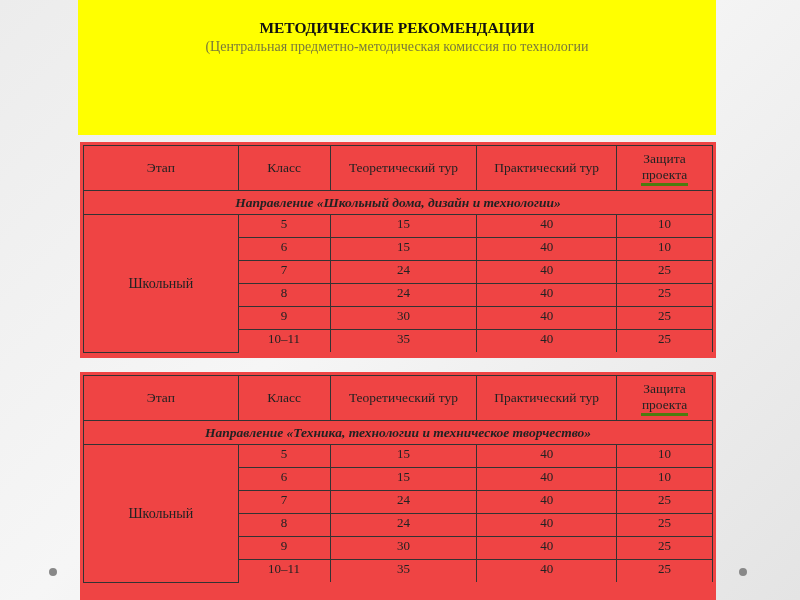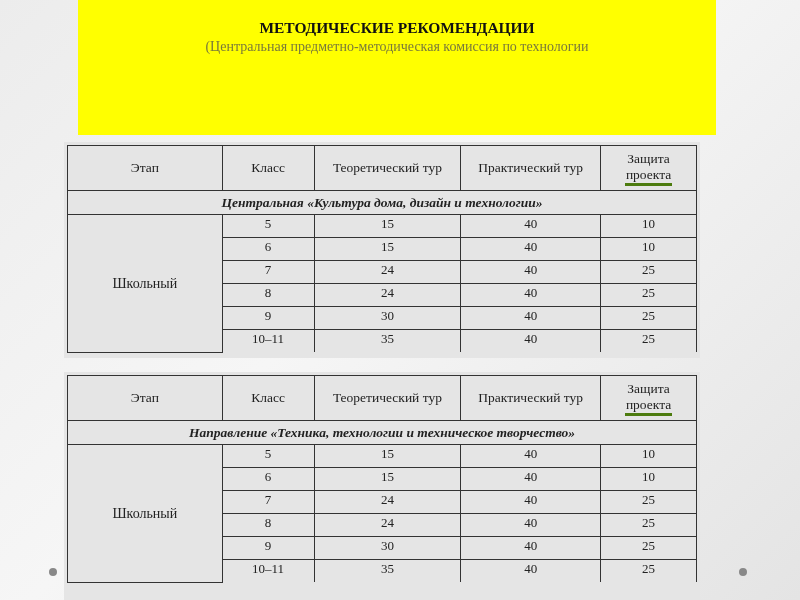--- a/index.html
+++ b/index.html
@@ -8,21 +8,21 @@
     background: linear-gradient(135deg, #ececec 0%, #f6f6f6 45%, #e4e4e4 100%);
     font-family: "Liberation Serif", "DejaVu Serif", serif;
   }
   .banner {
     position:absolute; left:78px; top:0; width:638px; height:135px;
     background:#ffff00; text-align:center; box-sizing:border-box; padding-top:18px;
   }
   .banner .t { font-weight:bold; font-size:15.5px; line-height:19px; color:#111; letter-spacing:-0.1px; }
   .banner .s { font-size:14px; line-height:20px; color:#7a7a3a; }
   .doc {
-    position:absolute; left:64px; width:636px; background:#e5e5e5;
+    position:absolute; left:80px; width:636px; background:#ef4444;
   }
   .doc1 { top:142px; height:216px; }
   .doc2 { top:372px; height:228px; }
   table {
     border-collapse:collapse; position:absolute; left:3px; top:3px; width:630px;
     font-family:"Liberation Serif", serif; font-size:13px; color:#222;
   }
   td, th { border:1.5px solid #333; text-align:center; padding:0; font-weight:normal; }
   th { height:44px; font-size:13.5px; }
   .proj { display:inline-block; border-bottom:3px solid #4d7c0f; line-height:16px; padding:0 1px; }
@@ -51,21 +51,21 @@
       </colgroup>
     <tbody>
         <tr>
       <th>Этап</th>
       <th>Класс</th>
       <th>Теоретический тур</th>
       <th>Практический тур</th>
       <th><span>Защита</span><br><span class="proj">проекта</span></th>
     </tr>
     <tr class="dir">
-      <td colspan="5">Центральная «Культура дома, дизайн и технологии»</td>
+      <td colspan="5">Направление «Школьный дома, дизайн и технологии»</td>
     </tr>
     <tr class="row">
       <td class="stage" rowspan="6">Школьный</td>
       <td>5</td>
       <td>15</td>
       <td>40</td>
       <td>10</td>
     </tr>
     <tr class="row">
       <td>6</td>

